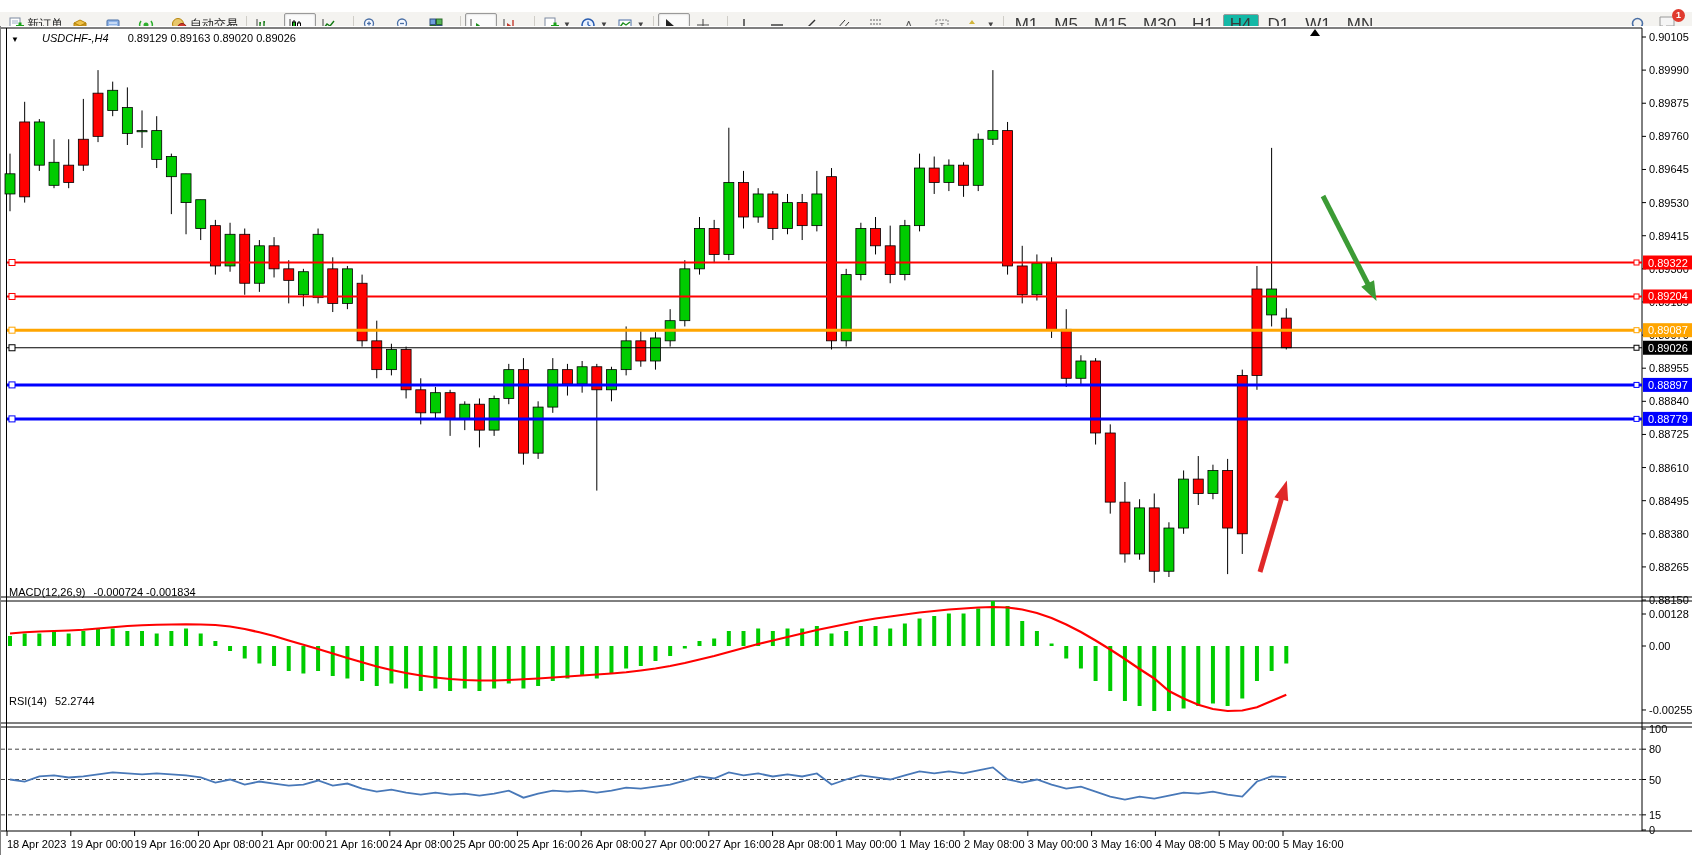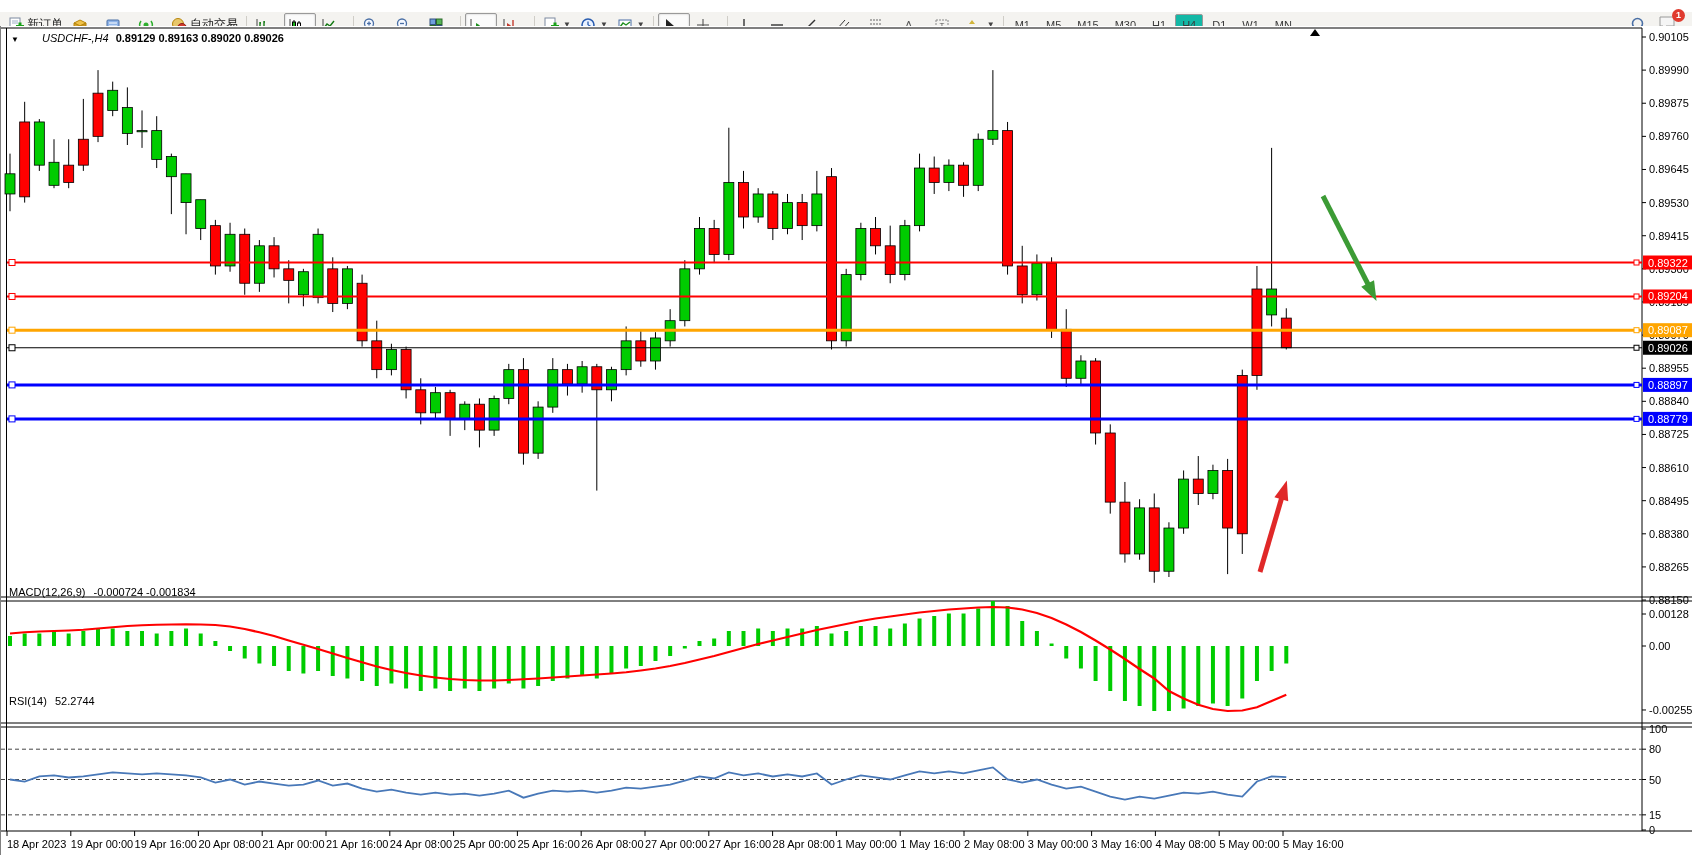--- a/index.html
+++ b/index.html
@@ -5,21 +5,21 @@
   html,body{margin:0;padding:0;width:1692px;height:855px;overflow:hidden;background:#fff;
     font-family:"Liberation Sans","DejaVu Sans",sans-serif;}
   
   #toolbar{position:absolute;left:0;top:0;width:1692px;height:26px;background:#f4f3f0;
     border-bottom:1px solid #c8c6c0;display:flex;align-items:center;gap:1px;padding:0 4px;box-sizing:border-box;margin-top:12px;}
   .tbtn{height:22px;min-width:24px;display:flex;align-items:center;gap:3px;padding:0 3px;
     border:1px solid transparent;border-radius:2px;font-size:12px;color:#222;cursor:default;}
   .tbtn.active{border:1px solid #9a9a9a;background:#fbfbfb;box-shadow:inset 0 0 2px #bbb;}
   .tsep{width:1px;height:18px;background:#cfcdc7;margin:0 3px;}
   .caret{font-size:8px;color:#444;margin-left:1px;}
-  .tflabel{font-size:11px;color:#3a3a3a;padding:0 6px;height:20px;display:flex;align-items:center;
+  .tflabel{font-size:17px;color:#3a3a3a;padding:0 6px;height:20px;display:flex;align-items:center;
     border:1px solid transparent;border-radius:2px;}
   .tflabel.active{border:1px solid #9a9a9a;background:#14b8a6;}
   #tb-right{margin-left:auto;display:flex;align-items:center;gap:10px;padding-right:10px;}
   .badge{position:absolute;top:-5px;right:-7px;background:#e03b2f;color:#fff;border-radius:50%;
     width:13px;height:13px;font-size:9px;display:flex;align-items:center;justify-content:center;font-weight:bold;}
   
   #chartwin{position:absolute;left:0;top:26px;width:1692px;height:829px;background:#fff;
     border-left:1px solid #7f7f7f;box-sizing:border-box;}
   #cv{position:absolute;left:0;top:0;}
   .overlaylabel{position:absolute;font-size:11px;color:#000;z-index:5;white-space:nowrap;}
@@ -664,21 +664,21 @@
         <text x="1154.3999999999999" y="822" text-anchor="start" fill="#000" font-size="11" font-family="Liberation Sans, DejaVu Sans, sans-serif">4 May 08:00</text>
         <line x1="1218.2" y1="805" x2="1218.2" y2="810" stroke="#000"></line>
         <text x="1218.2" y="822" text-anchor="start" fill="#000" font-size="11" font-family="Liberation Sans, DejaVu Sans, sans-serif">5 May 00:00</text>
         <line x1="1282" y1="805" x2="1282" y2="810" stroke="#000"></line>
         <text x="1282" y="822" text-anchor="start" fill="#000" font-size="11" font-family="Liberation Sans, DejaVu Sans, sans-serif">5 May 16:00</text>
       </g>
     </svg>
   <div class="overlaylabel" id="title-row">
     <span style="font-size:8px;">▼</span>
     <span style="margin-left:20px;font-style:italic;">USDCHF-,H4</span>
-    <span style="margin-left:4px;font-weight:bold;">0.89129 0.89163 0.89020 0.89026</span>
+    <span style="margin-left:16px;">0.89129 0.89163 0.89020 0.89026</span>
   </div>
   <div class="overlaylabel" id="macd-row">
     <span>MACD(12,26,9)</span>
     <span style="margin-left:5px;">-0.000724 -0.001834</span>
   </div>
   <div class="overlaylabel" id="rsi-row">
     <span>RSI(14)</span>
     <span style="margin-left:5px;">52.2744</span>
   </div>
 </div>

